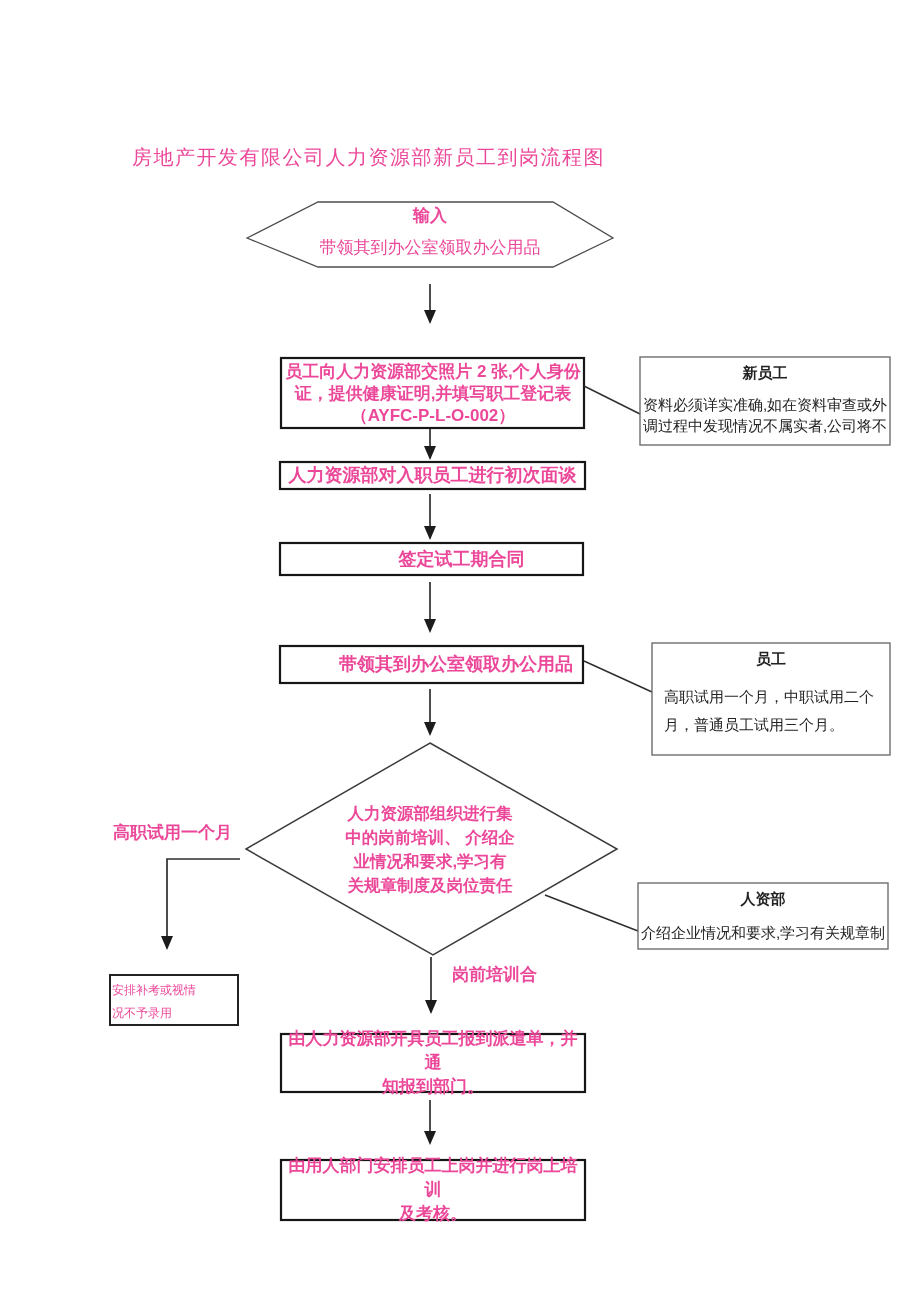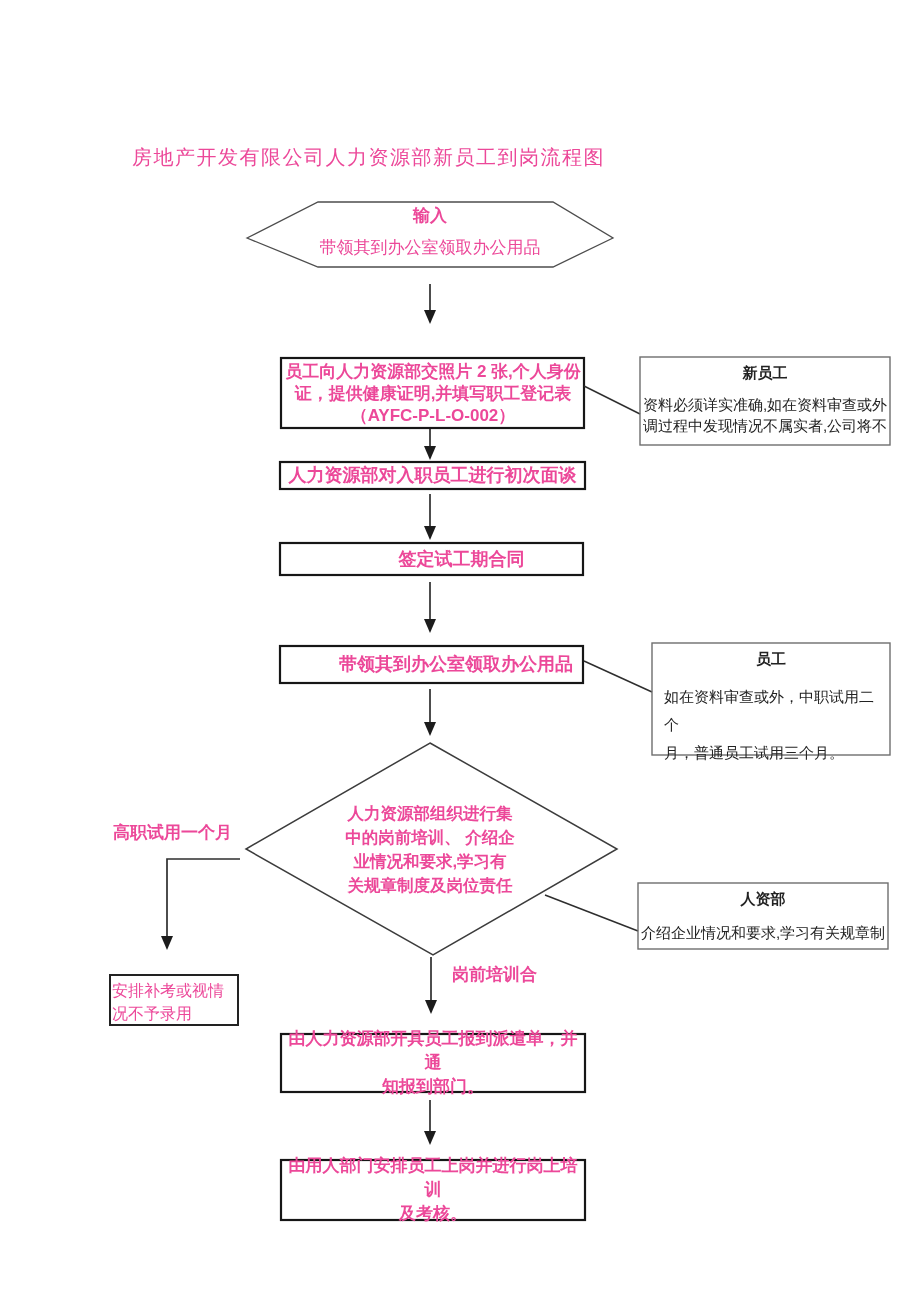--- a/index.html
+++ b/index.html
@@ -27,21 +27,21 @@
   #note2{left:652px;top:643px;width:238px;}
   #note3{left:638px;top:883px;width:250px;}
   .note-title{text-align:center;font-weight:bold;font-size:15px;margin-top:7px;}
   .note-body{text-align:center;line-height:21px;margin-top:11px;}
   #note2 .note-body{text-align:left;padding:0 12px;margin-top:14px;line-height:28px;}
   #note3 .note-body{margin-top:13px;}
 
   #diamond-text{left:275px;top:801px;width:310px;font-size:16.5px;line-height:24px;font-weight:600;}
 
   #fail-label{left:113px;top:821px;width:140px;font-size:17px;}
-  #fail-box-text{left:112px;top:979px;width:112px;font-size:16px;line-height:23px;}
+  #fail-box-text{left:112px;top:979px;width:112px;font-size:12px;line-height:23px;}
   #pass-label{left:452px;top:963px;width:110px;font-size:17px;}
 
   #box5-text{left:281px;top:1034px;width:304px;height:58px;display:flex;flex-direction:column;
              justify-content:center;font-size:17px;line-height:24px;font-weight:600;}
   #box6-text{left:281px;top:1160px;width:304px;height:60px;display:flex;flex-direction:column;
              justify-content:center;font-size:17px;line-height:24px;font-weight:600;}
 </style>
 </head>
 <body>
 
@@ -123,21 +123,21 @@
     </div>
   </div>
 
   <div id="box2-text" class="t sans ctr b">人力资源部对入职员工进行初次面谈</div>
   <div id="box3-text" class="t sans ctr b">签定试工期合同</div>
   <div id="box4-text" class="t sans ctr b">带领其到办公室领取办公用品</div>
 
   <div id="note2" class="note">
     <div class="note-title">员工</div>
     <div class="note-body">
-      <div>如在资料审查或外，中职试用二个</div>
+      <div>高职试用一个月，中职试用二个</div>
       <div>月，普通员工试用三个月。</div>
     </div>
   </div>
 
   <div id="diamond-text" class="t sans ctr">
     <div>人力资源部组织进行集</div>
     <div>中的岗前培训、 介绍企</div>
     <div>业情况和要求,学习有</div>
     <div>关规章制度及岗位责任</div>
   </div>

